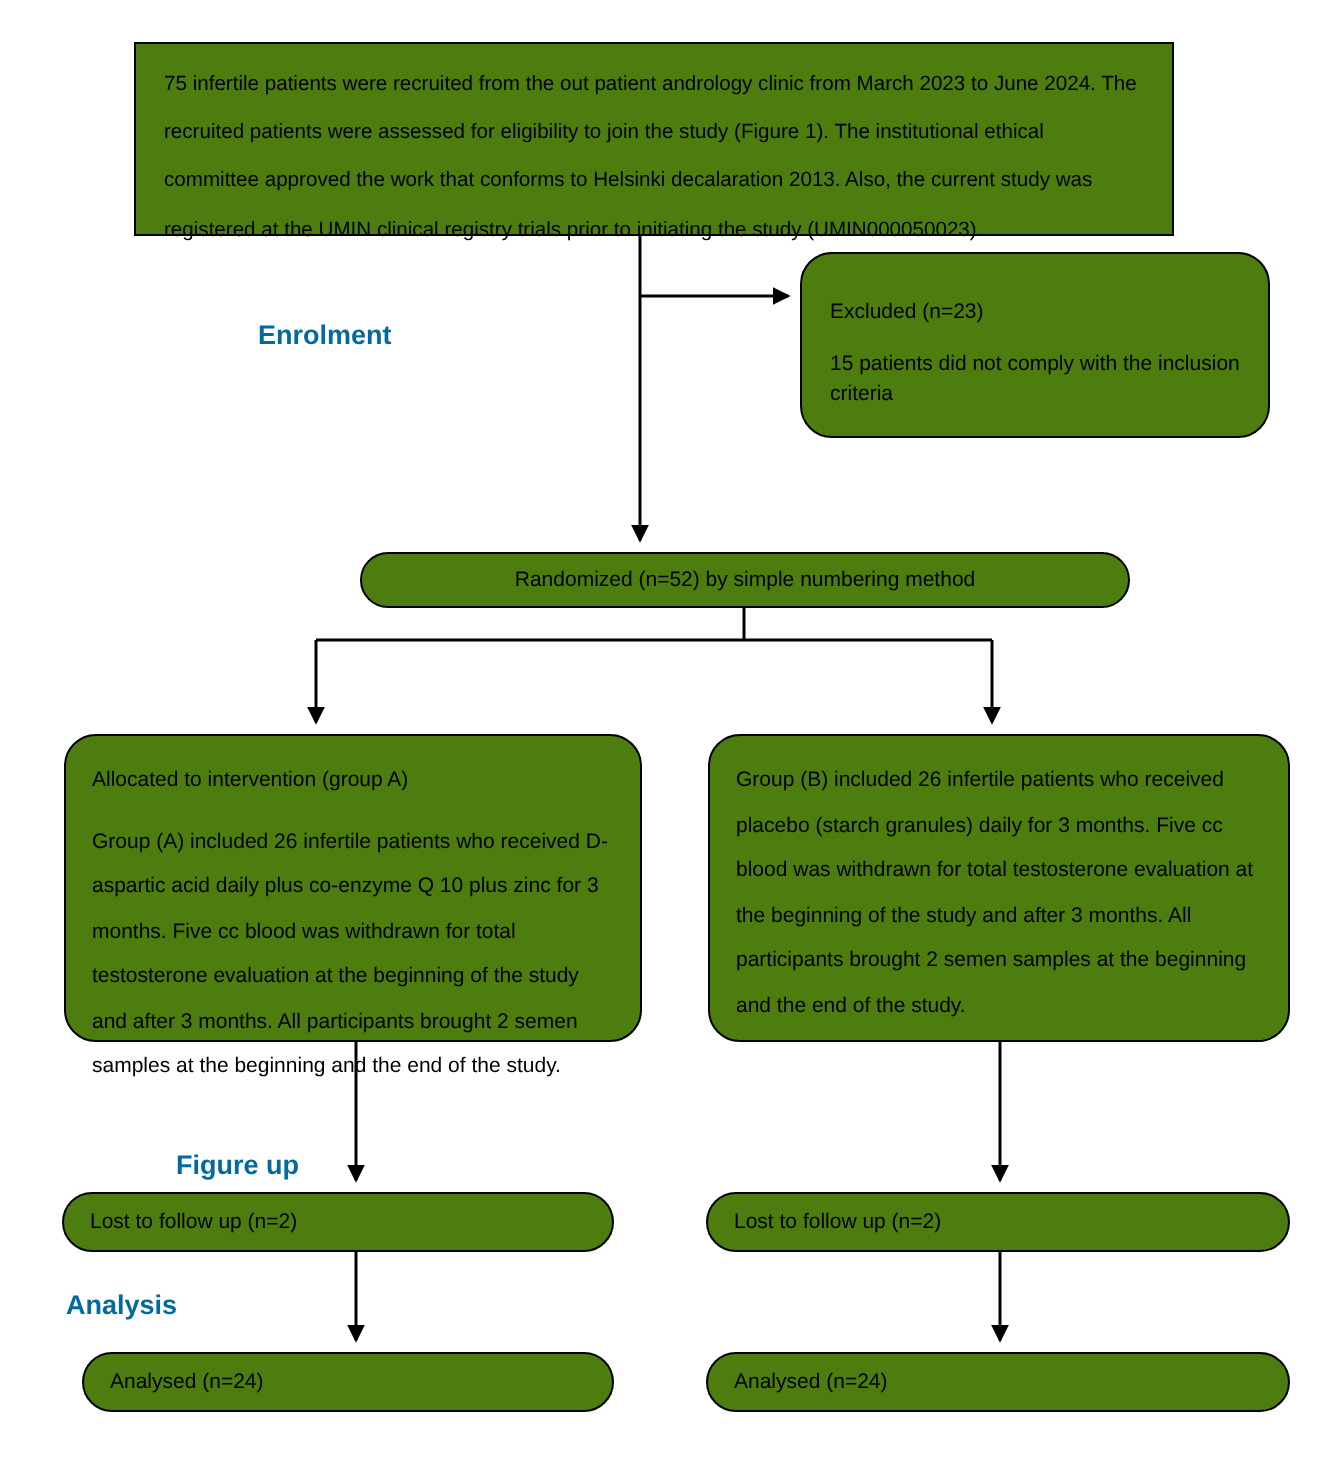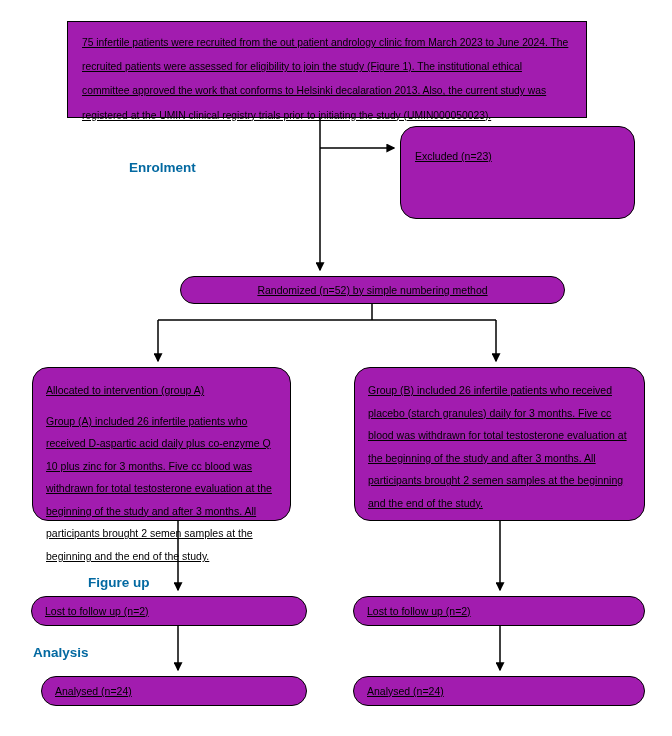--- a/index.html
+++ b/index.html
@@ -23,25 +23,24 @@
     left: 0;
     top: 0;
     width: 672px;
     height: 736px;
     pointer-events: none;
   }
   .node {
     position: absolute;
     box-sizing: border-box;
     border: 1.4px solid #000000;
-    background: #a21caf;
+    background: #4d7c0f;
     font-size: 10.5px;
     line-height: 1.95;
     color: #000000;
-    text-decoration: underline;
   }
   .node.rounded { border-radius: 16px; }
   .node.sharp { border-radius: 0; }
   .node p {
     margin: 0;
   }
   .node p + p {
     margin-top: 8px;
   }
   .just p { text-align: justify; }
@@ -60,21 +59,21 @@
     line-height: 1.45;
   }
   #node-excluded p + p { margin-top: 11px; }
 
   #node-randomized {
     left: 180px; top: 276px; width: 385px; height: 28px;
     padding: 0;
     display: flex; align-items: center; justify-content: center;
   }
   #node-alloc-a {
-    left: 32px; top: 367px; width: 259px; height: 154px;
+    left: 32px; top: 367px; width: 289px; height: 154px;
     padding: 11px 13px 0 13px;
     line-height: 2.15;
   }
   #node-alloc-b {
     left: 354px; top: 367px; width: 291px; height: 154px;
     padding: 11px 13px 0 13px;
     line-height: 2.15;
   }
   #node-lost-a {
     left: 31px; top: 596px; width: 276px; height: 30px;
@@ -151,20 +150,21 @@
       <path d="M 500 610 L 500 670" stroke="#000000" stroke-width="1.5" fill="none" marker-end="url(#arrowhead)"></path>
     </g>
   </svg>
 
   <div class="node sharp just" id="node-recruitment">
     <p>75 infertile patients were recruited from the out patient andrology clinic from March 2023 to June 2024. The recruited patients were assessed for eligibility to join the study (Figure 1). The institutional ethical committee approved the work that conforms to Helsinki decalaration 2013. Also, the current study was registered at the UMIN clinical registry trials prior to initiating the study (UMIN000050023).</p>
   </div>
 
   <div class="node rounded" id="node-excluded">
     <p>Excluded (n=23)</p>
+    <p>15 patients did not comply with the inclusion criteria</p>
   </div>
 
   <div class="node rounded" id="node-randomized">
     <span>Randomized (n=52) by simple numbering method</span>
   </div>
 
   <div class="node rounded just" id="node-alloc-a">
     <p style="text-align:left">Allocated to intervention (group A)</p>
     <p>Group (A) included 26 infertile patients who received D-aspartic acid daily plus co-enzyme Q 10 plus zinc for 3 months. Five cc blood was withdrawn for total testosterone evaluation at the beginning of the study and after 3 months. All participants brought 2 semen samples at the beginning and the end of the study.</p>
   </div>

